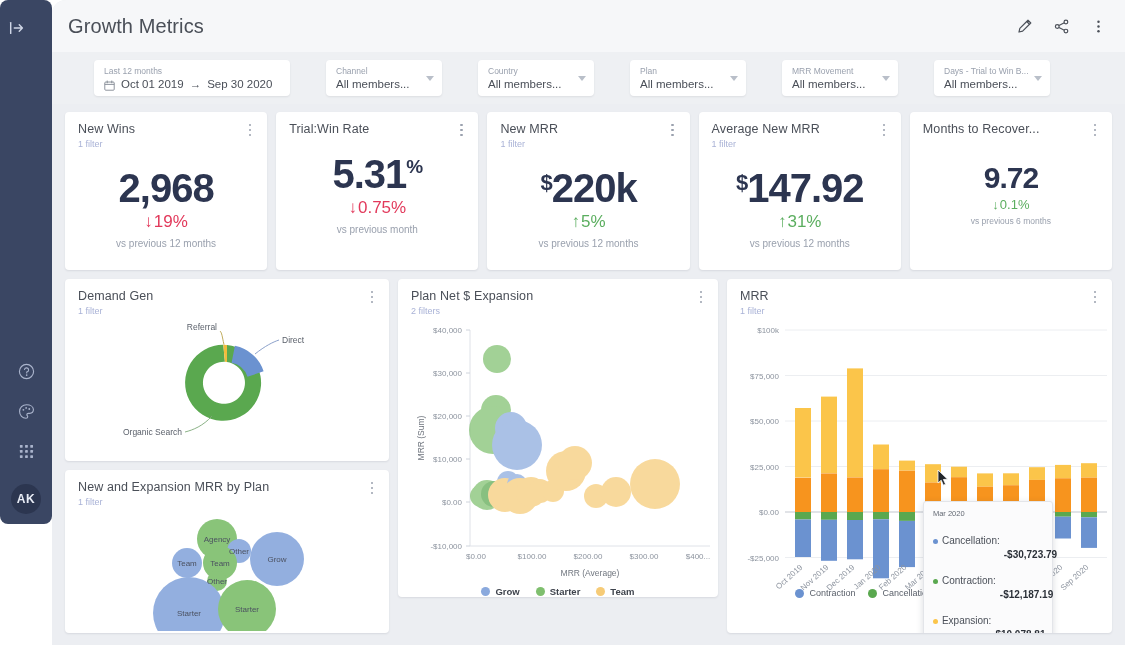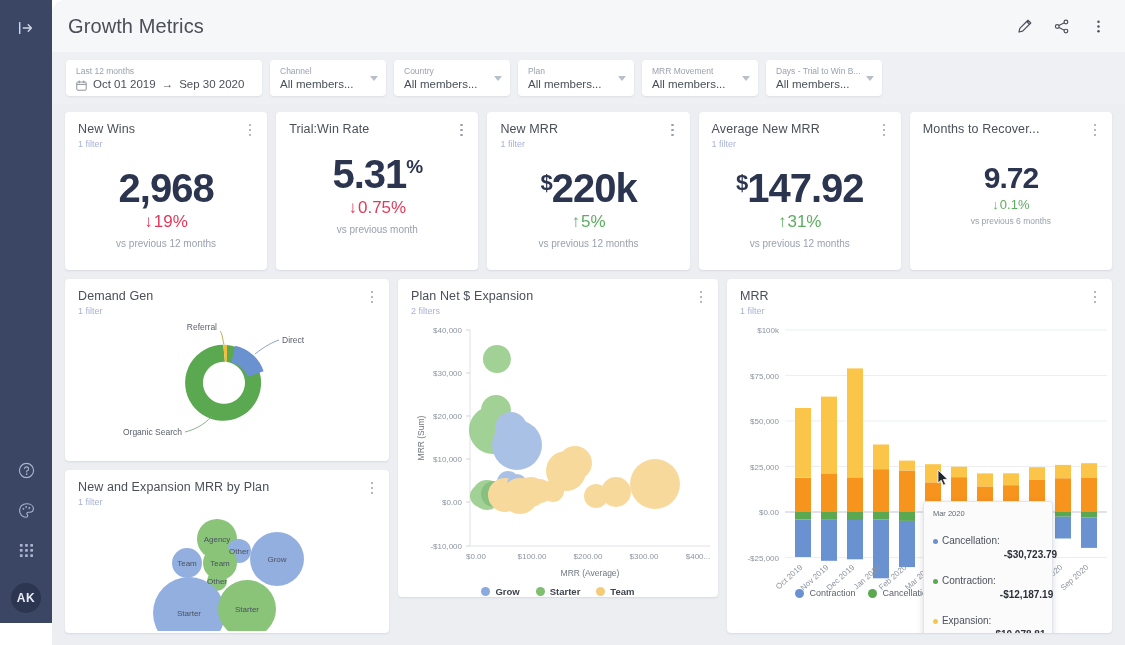--- a/index.html
+++ b/index.html
@@ -6,26 +6,26 @@
   html, body {
     width: 1125px; height: 645px;
     font-family: "Liberation Sans", sans-serif;
     background: #ffffff;
     overflow: hidden;
   }
   #app { position: relative; width: 1125px; height: 645px; display: flex; }
 
   
   .sidebar {
-    width: 52px; height: 623px;
+    width: 52px; height: 524px;
     background: #3a4663;
     display: flex; flex-direction: column;
-    align-items: center;
     flex: 0 0 52px;
     position: relative;
+    border-radius: 8px;
   }
   .side-collapse {
     margin-top: 12px; width: 34px; height: 32px;
     display: flex; align-items: center; justify-content: center;
     color: #cfd6e6; cursor: pointer;
   }
   .side-bottom {
     position: absolute; bottom: 10px; left: 0; width: 52px;
     display: flex; flex-direction: column; align-items: center; gap: 14px;
   }
@@ -73,20 +73,21 @@
     display: flex; align-items: center; gap: 8px;
     padding: 0 14px;
   }
   .fpill {
     background: #fff; border-radius: 4px;
     height: 36px; padding: 3px 11px 3px 10px;
     display: flex; flex-direction: column; justify-content: center;
     box-shadow: 0 1px 2px rgba(30,40,60,.09);
     position: relative; cursor: pointer;
     min-width: 110px;
+    margin-left: 28px;
   }
   .fpill .flabel { font-size: 8.5px; color: #9aa1ae; line-height: 11px; white-space: nowrap; }
   .fpill .fvalue { font-size: 11.5px; color: #4a4f58; line-height: 14px; white-space: nowrap; }
   .fpill.date { min-width: 196px; padding-right: 12px; }
   .fpill.date .fvalue { display: flex; align-items: flex-end; gap: 6px; font-size: 11.5px; }
   .caret {
     position: absolute; right: 8px; top: 50%; margin-top: -2px;
     width: 0; height: 0; border-left: 4.5px solid transparent;
     border-right: 4.5px solid transparent; border-top: 5px solid #b9bfc9;
   }

